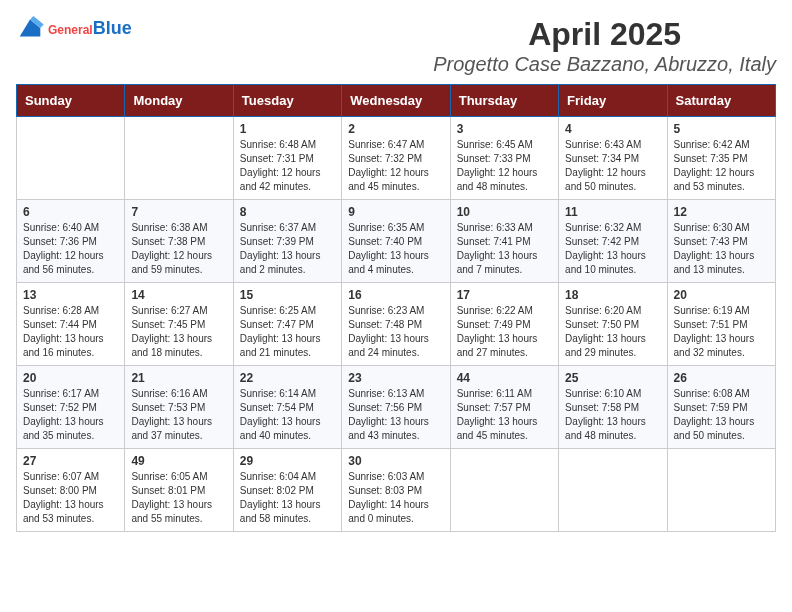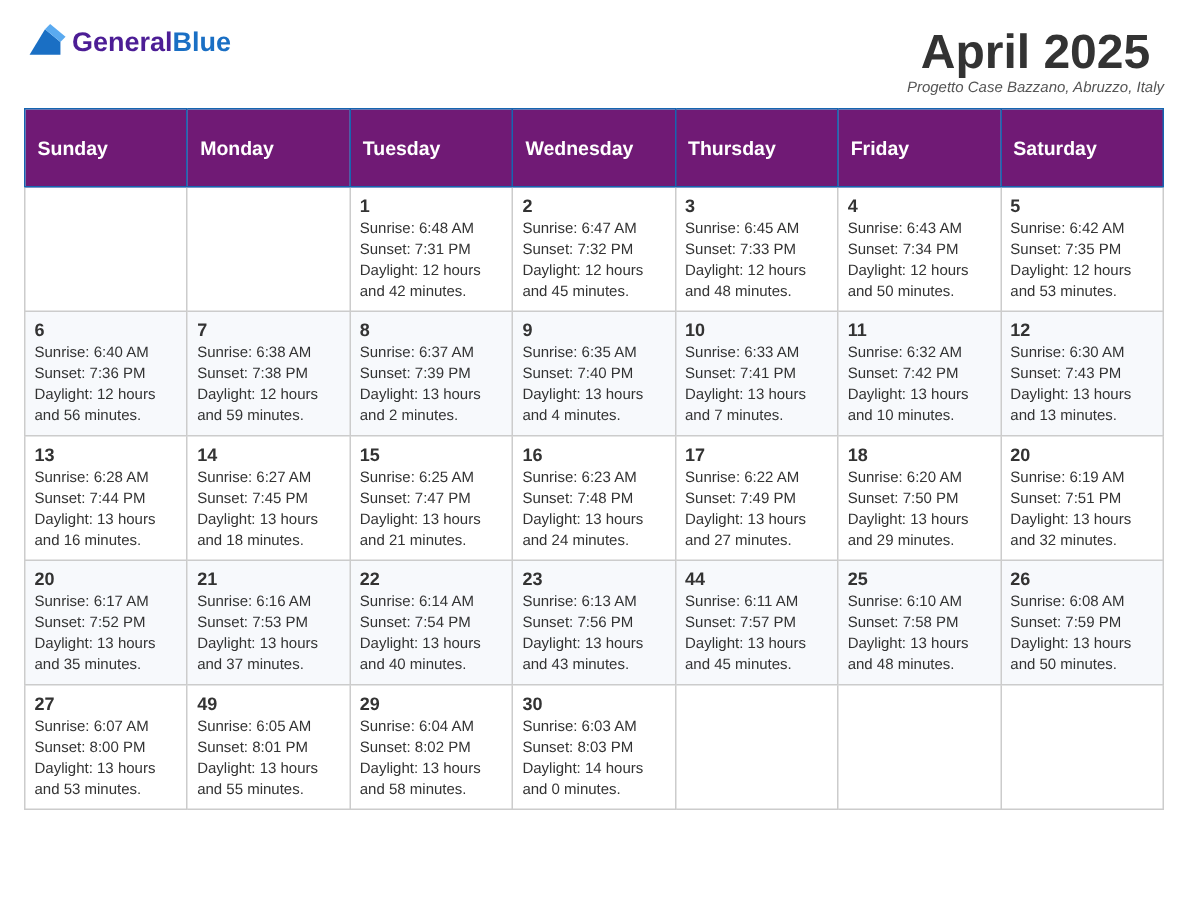--- a/index.html
+++ b/index.html
@@ -27,35 +27,35 @@
     }
     .title-section {
       text-align: center;
     }
     .main-title {
       font-size: 32px;
       font-weight: bold;
       color: #333;
     }
     .subtitle {
-      font-size: 10px;
+      font-size: 20px;
       color: #555;
       font-style: italic;
     }
     .calendar {
       width: 100%;
       border-collapse: collapse;
       border: 1px solid #ccc;
     }
     .calendar th {
-      background-color: #701a75;
+      background-color: #7f1d1d;
       color: #fff;
       font-size: 13px;
       font-weight: bold;
-      padding: 18px 8px;
+      padding: 8px 8px;
       text-align: left;
       border: 1px solid #1565b0;
     }
     .calendar td {
       vertical-align: top;
       border: 1px solid #ccc;
       padding: 5px 6px;
       font-size: 10.5px;
       color: #333;
       width: calc(100% / 7);
@@ -86,21 +86,21 @@
 </head>
 <body>
 
 <div class="header">
   <div class="logo">
     <svg class="logo-icon" viewBox="0 0 32 28" xmlns="http://www.w3.org/2000/svg">
       <polygon points="4,24 16,4 28,14 28,24" fill="#1a6fc4"></polygon>
       <polygon points="16,4 28,14 32,10 20,0" fill="#5aaaf0"></polygon>
     </svg>
     <div>
-      <span style="font-size:18px;font-weight:bold;color:#4c1d95;">General</span><span style="font-size:18px;font-weight:bold;color:#1a6fc4;">Blue</span>
+      <span style="font-size:12px;font-weight:bold;color:#ef4444;">General</span><span style="font-size:18px;font-weight:bold;color:#1a6fc4;">Blue</span>
     </div>
   </div>
   <div class="title-section">
     <div class="main-title">April 2025</div>
     <div class="subtitle">Progetto Case Bazzano, Abruzzo, Italy</div>
   </div>
 </div>
 
 <table class="calendar">
   <thead>

